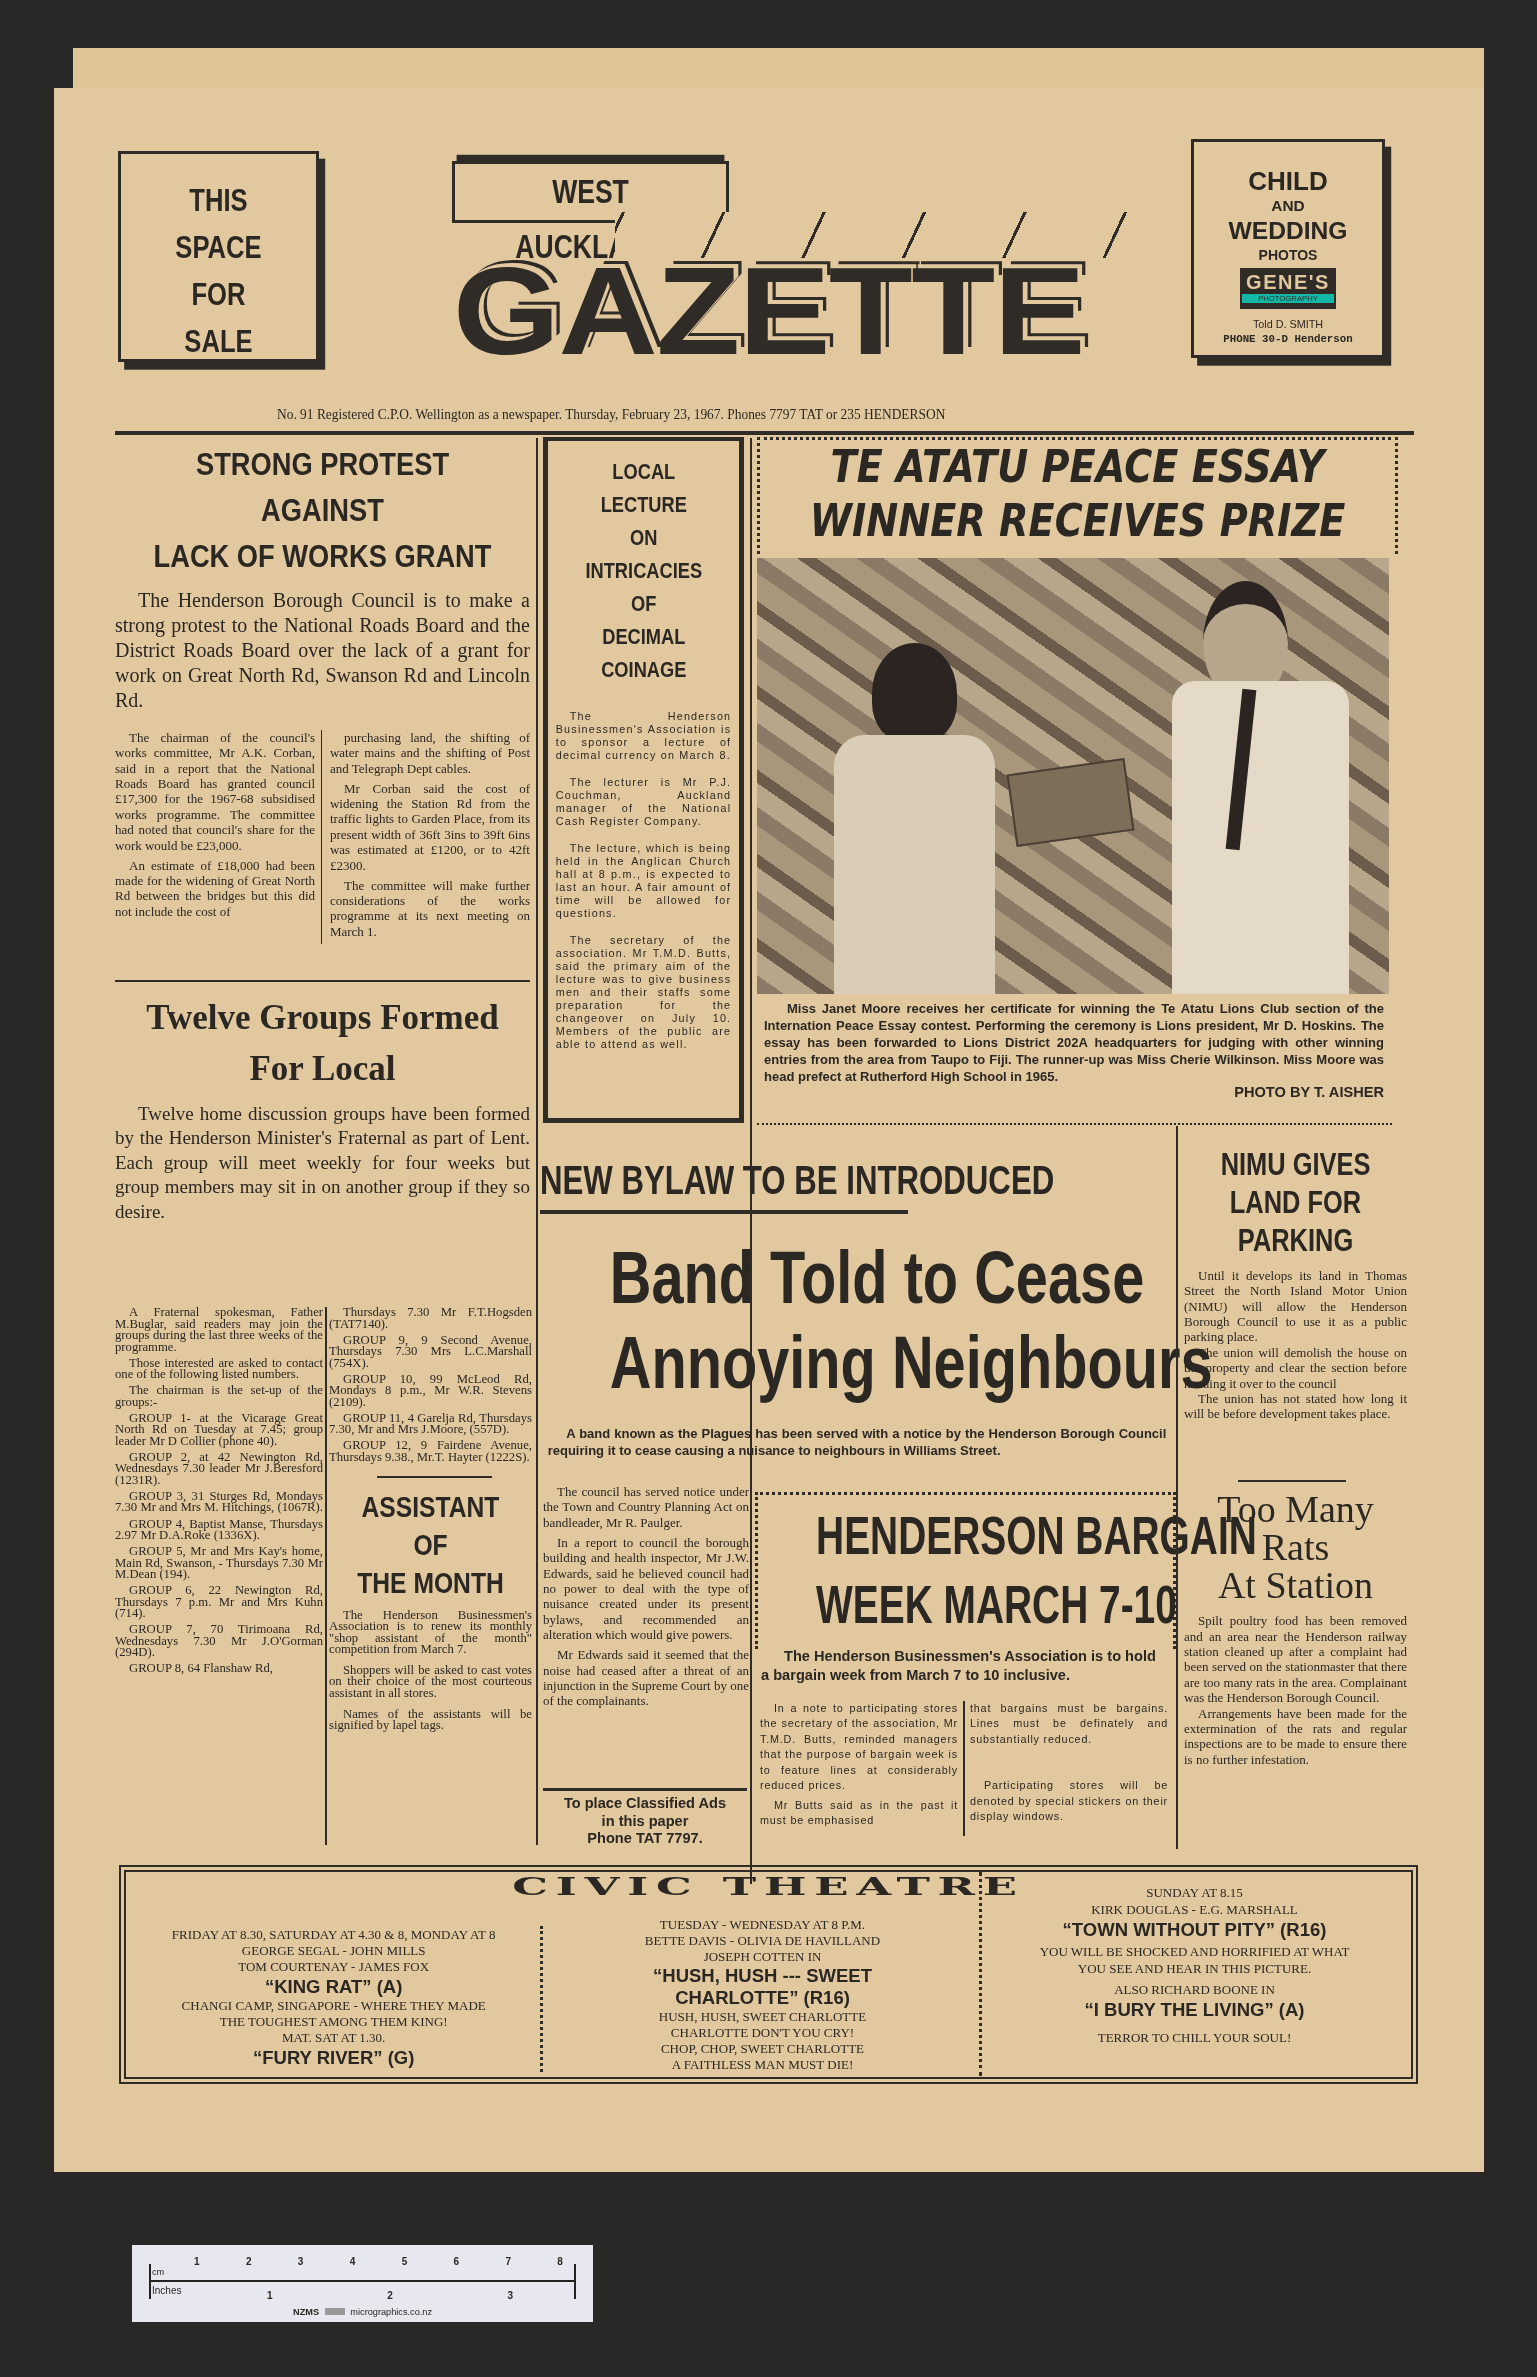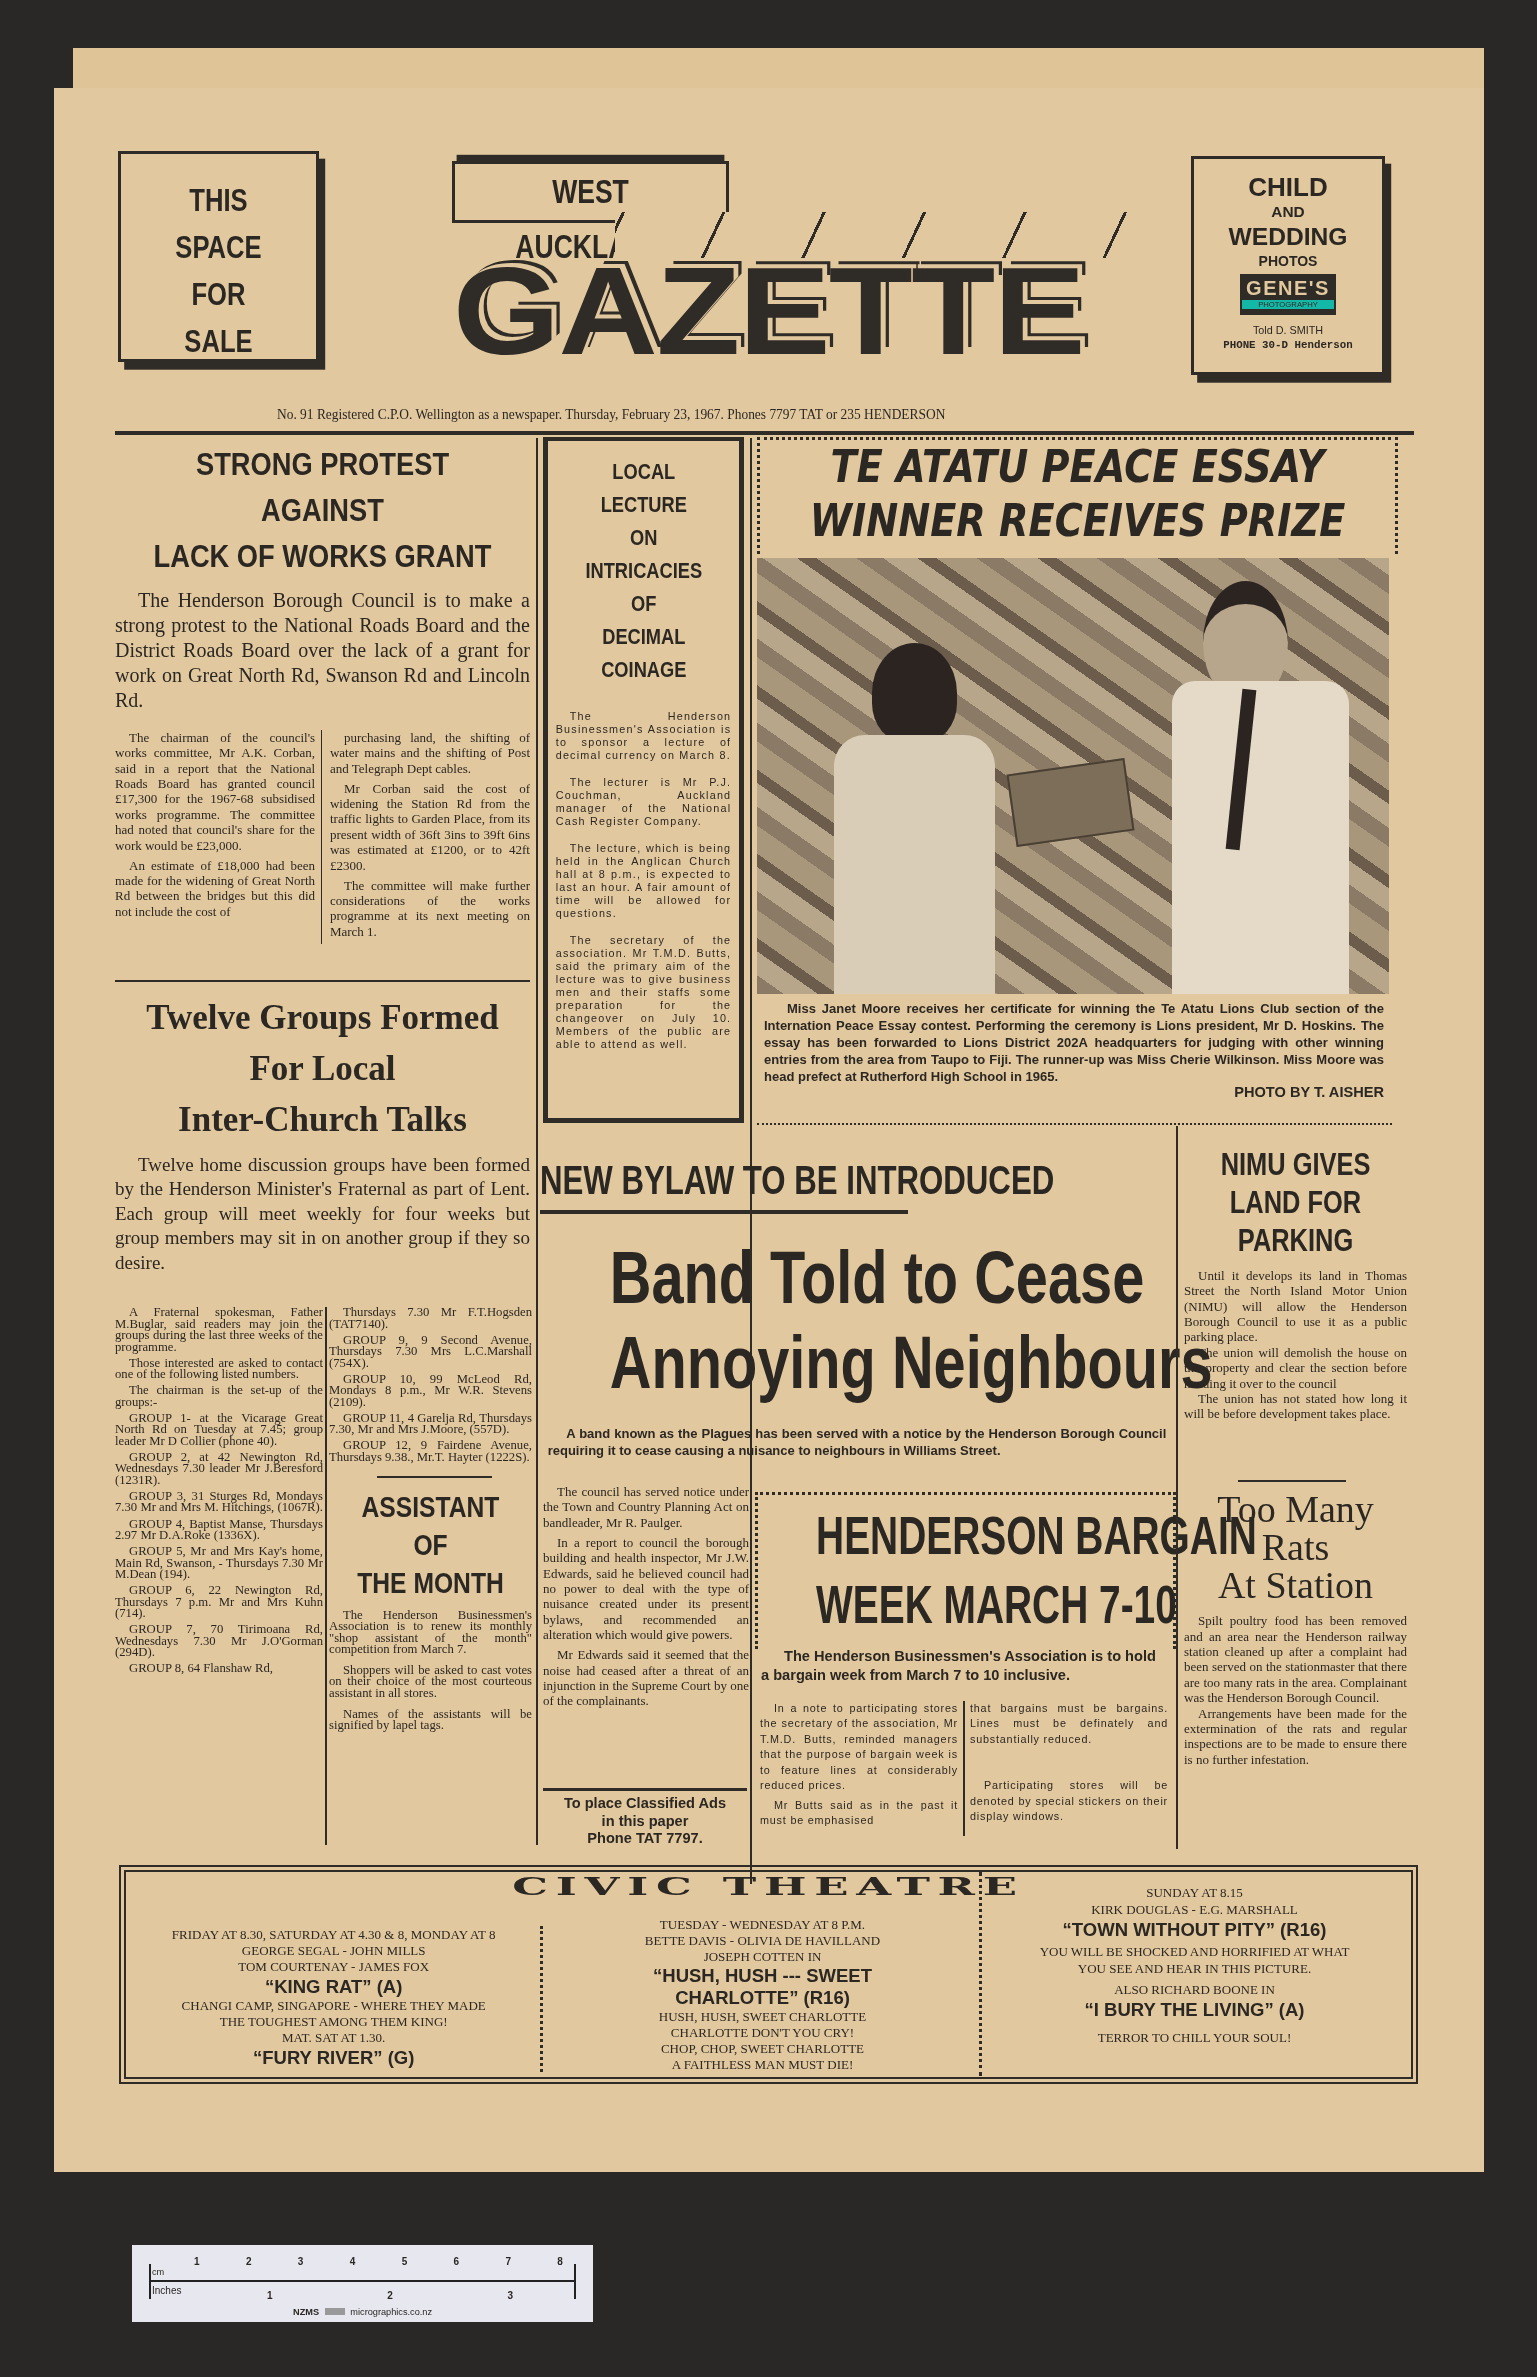--- a/index.html
+++ b/index.html
@@ -36,21 +36,21 @@
 </div>
 
 <div class="abs" style="left:384px;top:146px;width:784px;height:246px;">
   <div class="abs box" style="left:68px;top:15.4px;width:277px;height:62px;background:#e2c89e;box-shadow:0 -10.8px 0 -4.6px #2f2b27;">
     <div class="cond center" style="font-size:34px;line-height:55px;transform:scaleX(.78);transform-origin:center top;">WEST AUCKLAND</div>
   </div>
   <div class="abs" style="left:231px;top:66px;width:531px;height:46px;background:repeating-linear-gradient(115deg,#e2c89e 0 6.2px,#2f2b27 6.2px 9.2px,#e2c89e 9.2px 91px);"></div>
   <div class="abs cond center" style="left:-23px;top:100px;width:815px;font-size:131px;line-height:138px;letter-spacing:-1.5px;transform:scaleX(1.05) scaleY(.95);transform-origin:center top;color:#2f2b27;text-shadow:4.6px -4.6px 0 #e2c89e,7.7px -7.7px 0 #2f2b27;">GAZETTE</div>
 </div>
 
-<div class="abs box shadowbox center" style="left:1191px;top:156px;width:194px;height:219px;padding-top:13px;">
+<div class="abs box shadowbox center" style="left:1191px;top:139px;width:194px;height:219px;padding-top:24px;">
   <div class="cond" style="font-size:26px;line-height:31px;">CHILD</div>
   <div class="cond" style="font-size:15.4px;line-height:18.5px;">AND</div>
   <div class="cond" style="font-size:24.6px;line-height:29px;">WEDDING</div>
   <div class="cond" style="font-size:14px;line-height:20px;">PHOTOS</div>
   <div style="margin:3.1px auto 0;width:92px;height:37px;border:2.3px solid #2f2b27;background:#2f2b27;color:#e2c89e;">
     <div class="cond" style="font-size:20px;line-height:24.6px;letter-spacing:1.5px;">GENE'S</div>
     <div class="sans" style="font-size:7.7px;line-height:9.2px;background:#14b8a6;color:#2f2b27;">PHOTOGRAPHY</div>
   </div>
   <div class="sans" style="font-size:10.8px;margin-top:9.2px;">Told D. SMITH</div>
   <div class="sans" style="font-size:10.8px;font-weight:bold;margin-top:3.1px;font-family:Liberation Mono, monospace;">PHONE 30-D Henderson</div>
@@ -110,21 +110,20 @@
 <div class="abs sans" style="left:764px;top:1000px;width:620px;font-size:13px;line-height:17px;font-weight:bold;text-align:justify;">
   <div style="text-indent:23px;">Miss Janet Moore receives her certificate for winning the Te Atatu Lions Club section of the Internation Peace Essay contest.  Performing the ceremony is Lions president, Mr D. Hoskins.  The essay has been forwarded to Lions District 202A headquarters for judging with other winning entries from the area from Taupo to Fiji.   The runner-up was Miss Cherie Wilkinson.  Miss Moore was head prefect at Rutherford High School in 1965.</div>
   <div style="text-align:right;font-size:14.6px;margin-top:-1.5px;">PHOTO BY T. AISHER</div>
 </div>
 <div class="hrule" style="left:757px;top:1123px;width:635px;height:3.8px;border-top:2.3px dotted #2f2b27;background:none;"></div>
 
 <div class="abs" style="left:115px;top:992px;width:415px;">
   <div class="center" style="font-family:'Liberation Serif',serif;font-weight:bold;font-size:35px;line-height:51px;">
     <div>Twelve Groups Formed</div>
     <div>For Local</div>
-    <div>Inter-Church Talks</div>
   </div>
   <div style="font-family:'Liberation Serif',serif;font-size:19px;line-height:24.6px;text-align:justify;text-indent:23px;margin-top:7.7px;">Twelve home discussion groups have been formed by the Henderson Minister's Fraternal as part of Lent. Each group will meet weekly for four weeks but group members may sit in on another group if they so desire.</div>
 </div>
 <div class="abs body" style="left:115px;top:1307px;width:208px;font-size:12.7px;line-height:11.5px;">
   <p>A Fraternal spokesman, Father M.Buglar, said readers may join the groups during the last three weeks of the programme.</p>
   <p>Those interested are asked to contact one of the following listed numbers.</p>
   <p>The chairman is the set-up of the groups:-</p>
   <p>GROUP 1- at the Vicarage Great North Rd on Tuesday at 7.45; group leader  Mr D Collier (phone 40).</p>
   <p>GROUP 2, at 42 Newington Rd, Wednesdays 7.30 leader Mr J.Beresford (1231R).</p>
   <p>GROUP 3, 31 Sturges Rd, Mondays 7.30 Mr and Mrs M. Hitchings, (1067R).</p>

